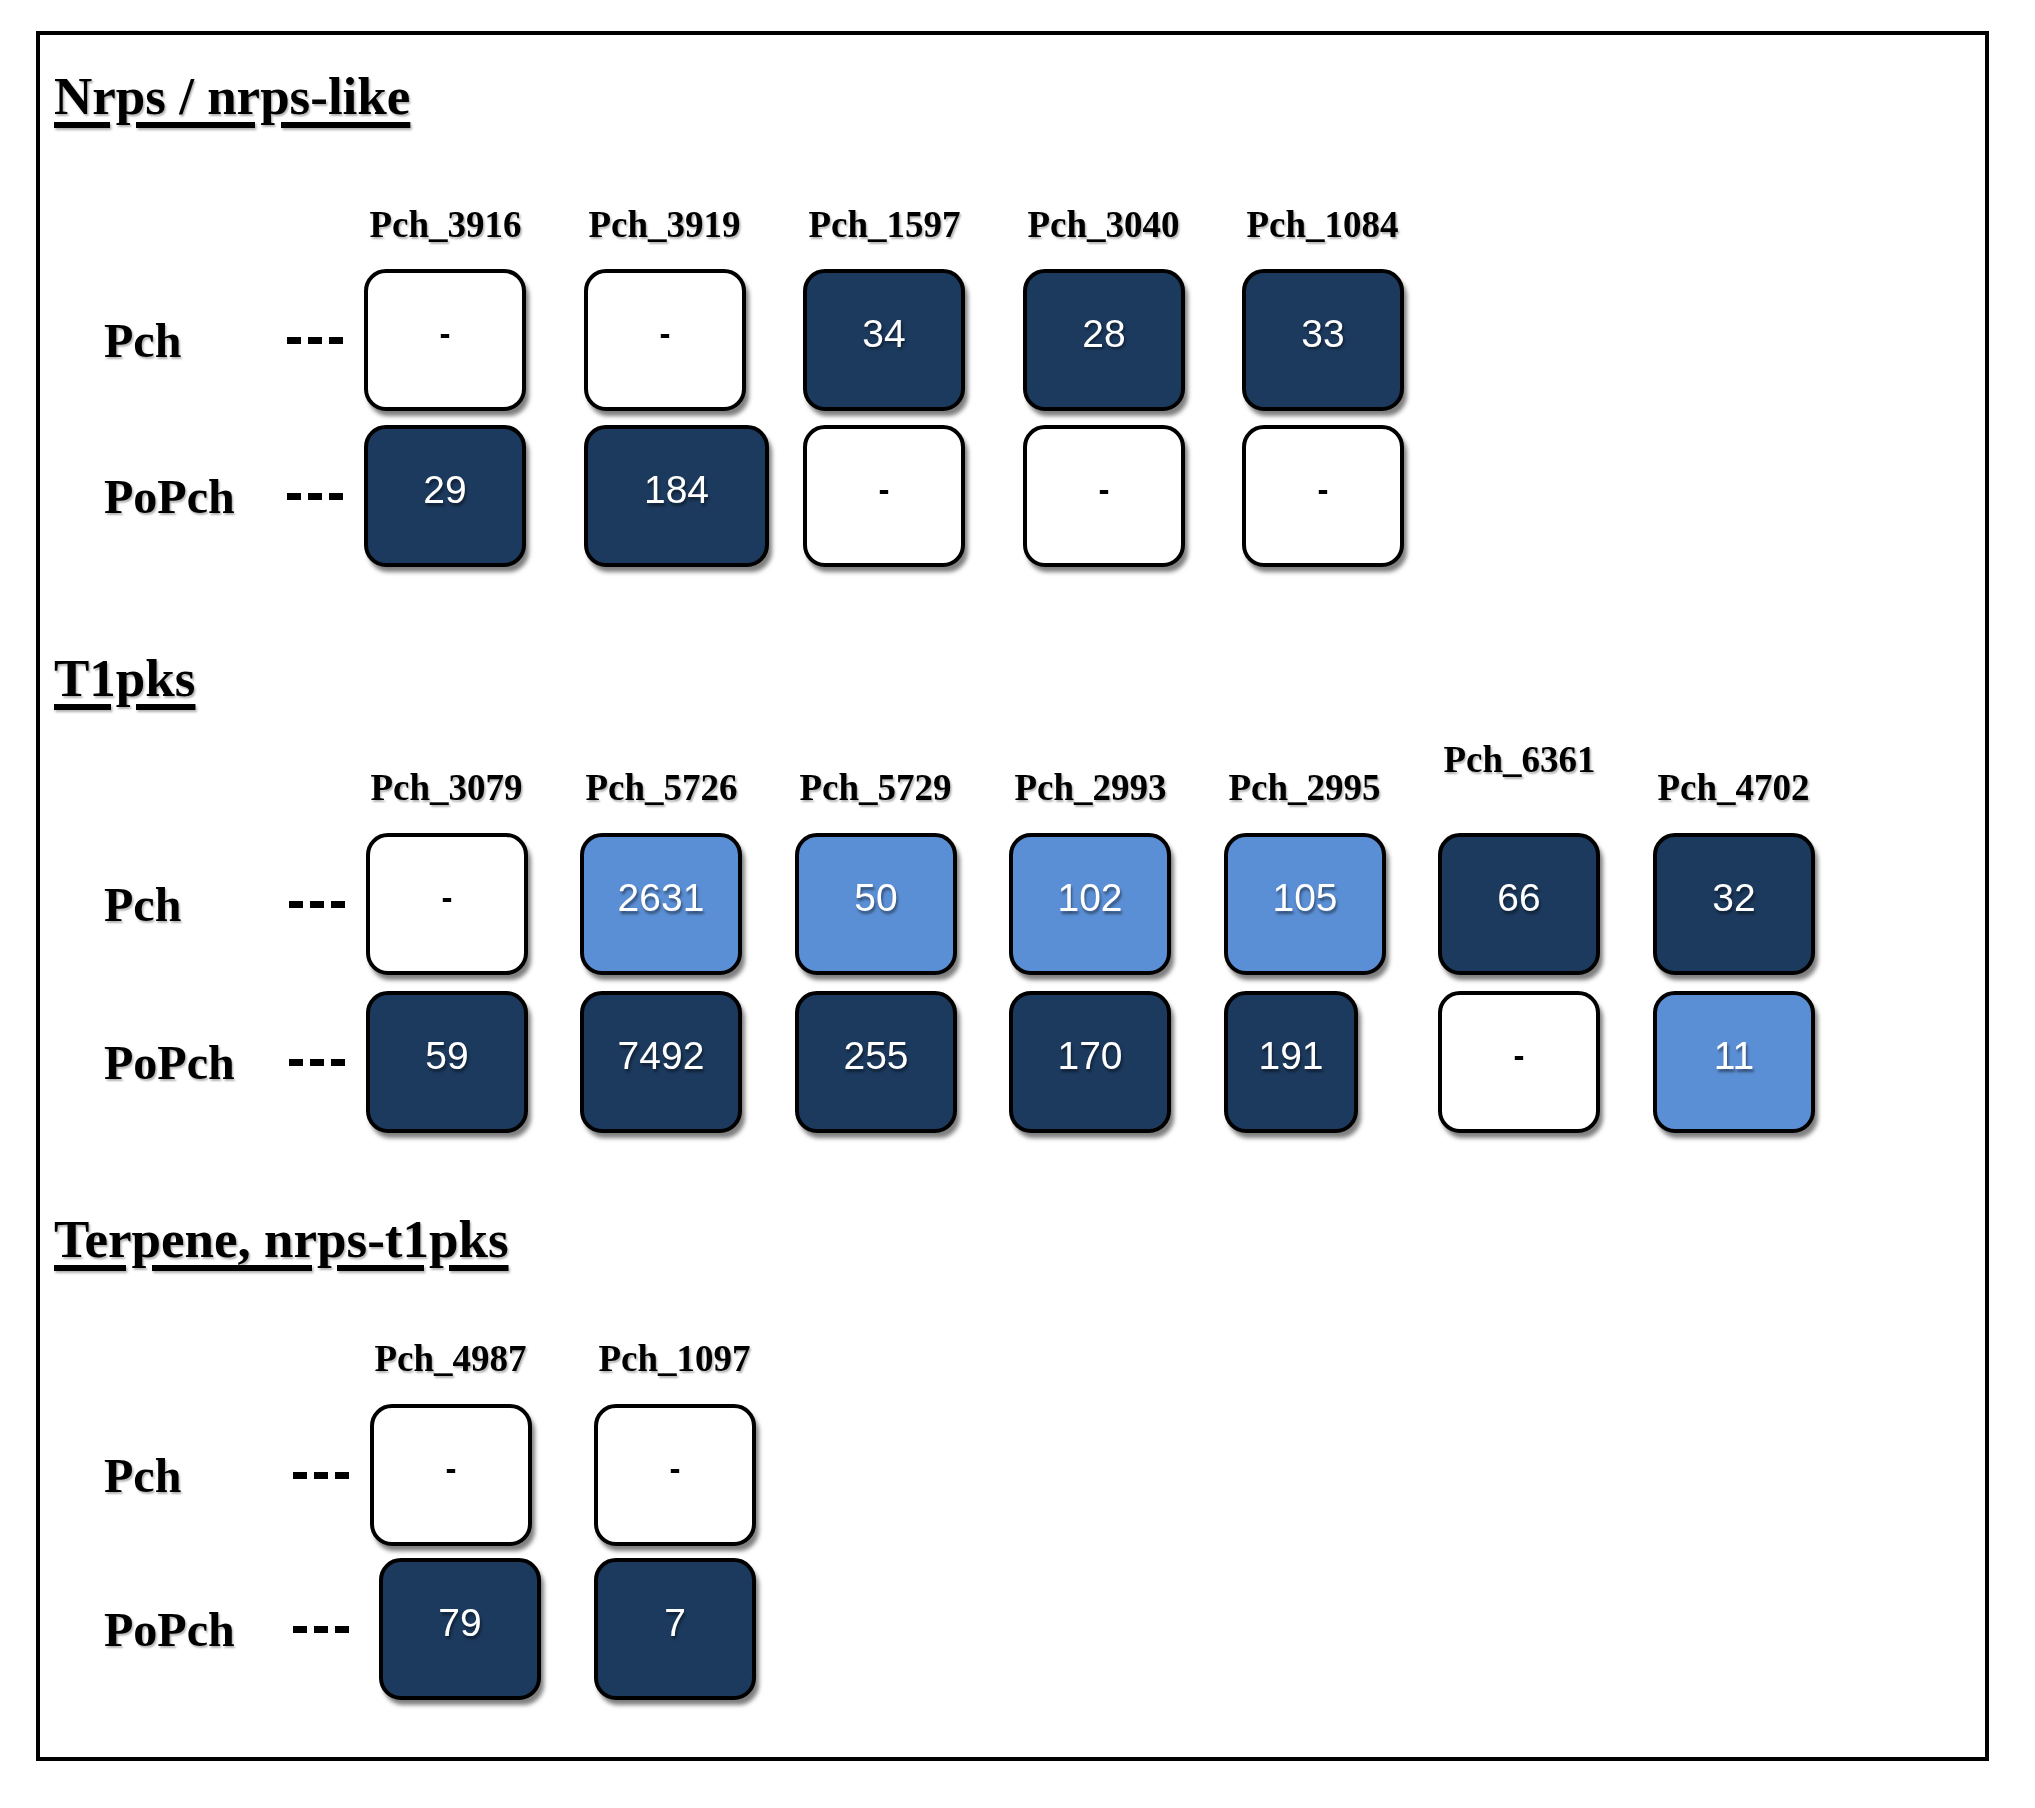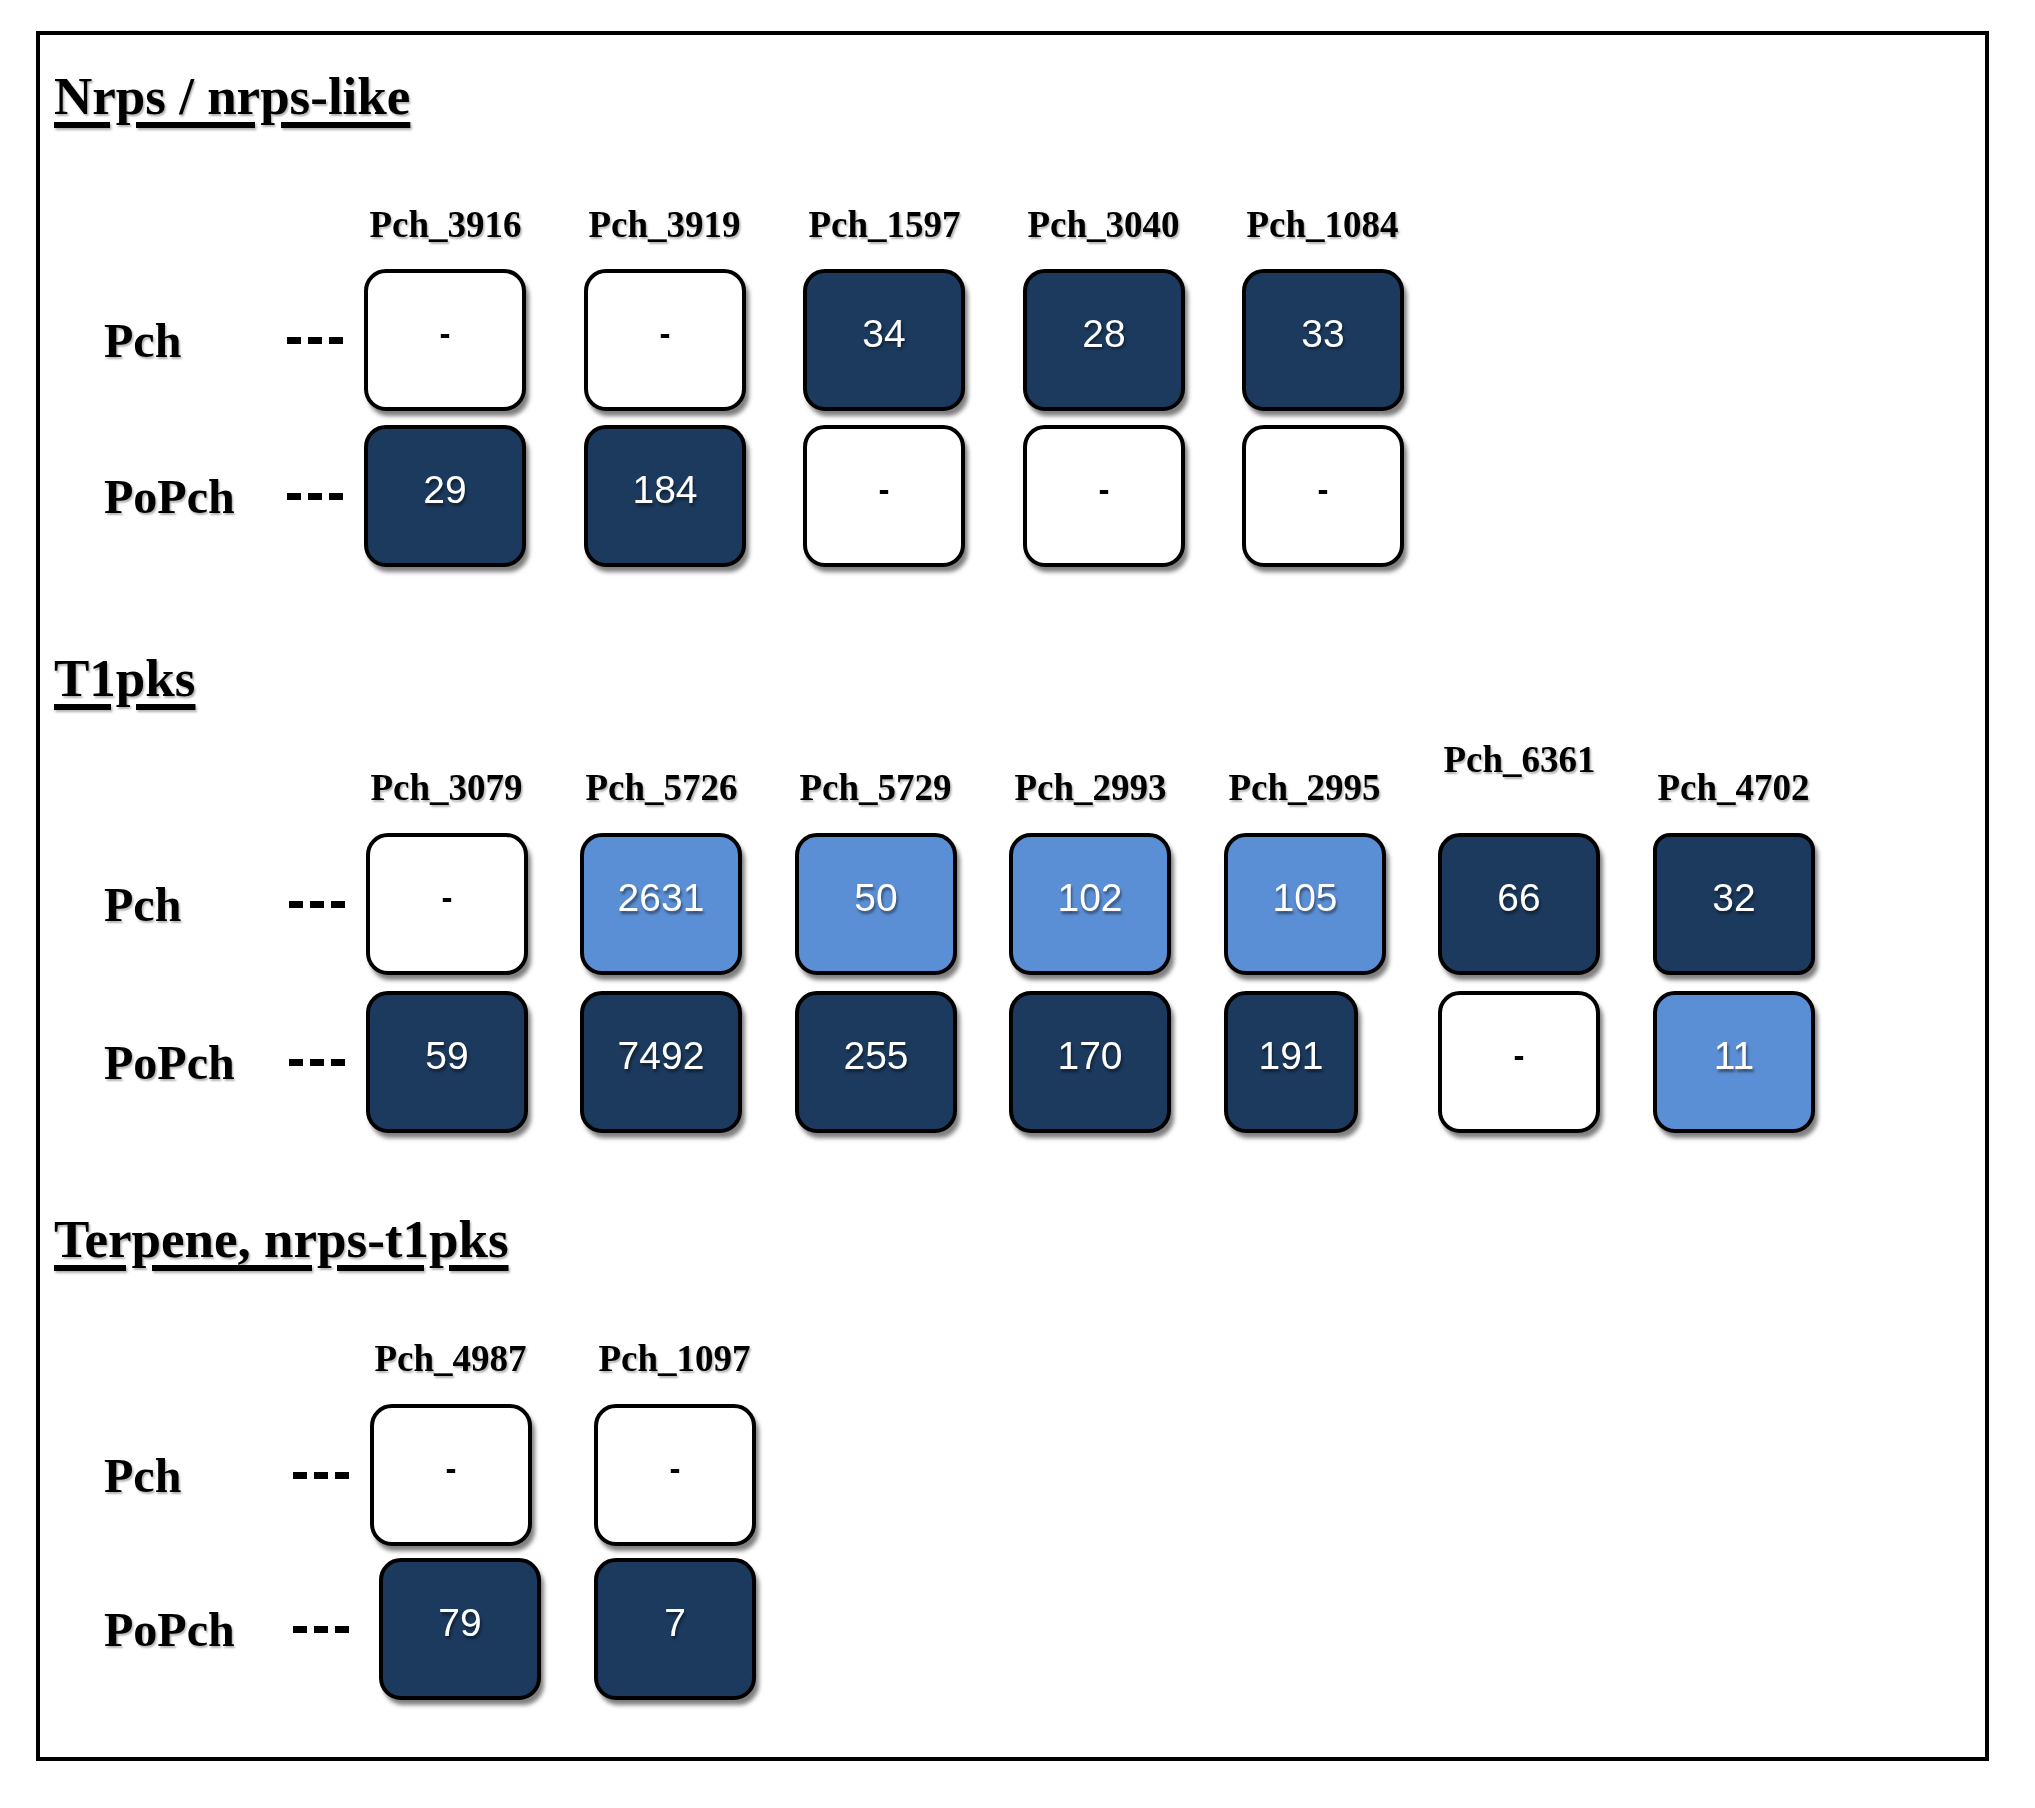--- a/index.html
+++ b/index.html
@@ -60,21 +60,21 @@
       <div class="cell fill-white" style="left: 364px; top: 269px; width: 162px; height: 142px;">
         <span class="cell-value">-</span>
       </div>
       <div class="cell fill-dark" style="left: 364px; top: 425px; width: 162px; height: 142px;">
         <span class="cell-value">29</span>
       </div>
       <div class="gene-header" style="left: 542px; top: 203px; width: 245px;">Pch_3919</div>
       <div class="cell fill-white" style="left: 584px; top: 269px; width: 162px; height: 142px;">
         <span class="cell-value">-</span>
       </div>
-      <div class="cell fill-dark" style="left: 584px; top: 425px; width: 162px; height: 142px;">
+      <div class="cell fill-dark" style="left: 584px; top: 425px; width: 185px; height: 142px;">
         <span class="cell-value">184</span>
       </div>
       <div class="gene-header" style="left: 762px; top: 203px; width: 245px;">Pch_1597</div>
       <div class="cell fill-dark" style="left: 803px; top: 269px; width: 162px; height: 142px;">
         <span class="cell-value">34</span>
       </div>
       <div class="cell fill-white" style="left: 803px; top: 425px; width: 162px; height: 142px;">
         <span class="cell-value">-</span>
       </div>
       <div class="gene-header" style="left: 981px; top: 203px; width: 245px;">Pch_3040</div>
@@ -136,21 +136,21 @@
         <span class="cell-value">191</span>
       </div>
       <div class="gene-header" style="left: 1397px; top: 738px; width: 245px;">Pch_6361</div>
       <div class="cell fill-dark" style="left: 1438px; top: 833px; width: 162px; height: 142px;">
         <span class="cell-value">66</span>
       </div>
       <div class="cell fill-white" style="left: 1438px; top: 991px; width: 162px; height: 142px;">
         <span class="cell-value">-</span>
       </div>
       <div class="gene-header" style="left: 1611px; top: 766px; width: 245px;">Pch_4702</div>
-      <div class="cell fill-dark" style="left: 1653px; top: 833px; width: 162px; height: 142px; border-radius: 17px;">
+      <div class="cell fill-dark" style="left: 1653px; top: 833px; width: 162px; height: 142px;">
         <span class="cell-value">32</span>
       </div>
       <div class="cell fill-light" style="left: 1653px; top: 991px; width: 162px; height: 142px;">
         <span class="cell-value">11</span>
       </div>
       <div class="row-label" style="left: 104px; top: 833px; width: 241px; height: 142px;">
         <span>Pch</span>
         <span class="dash-leader"></span>
       </div>
       <div class="row-label" style="left: 104px; top: 991px; width: 241px; height: 142px;">

